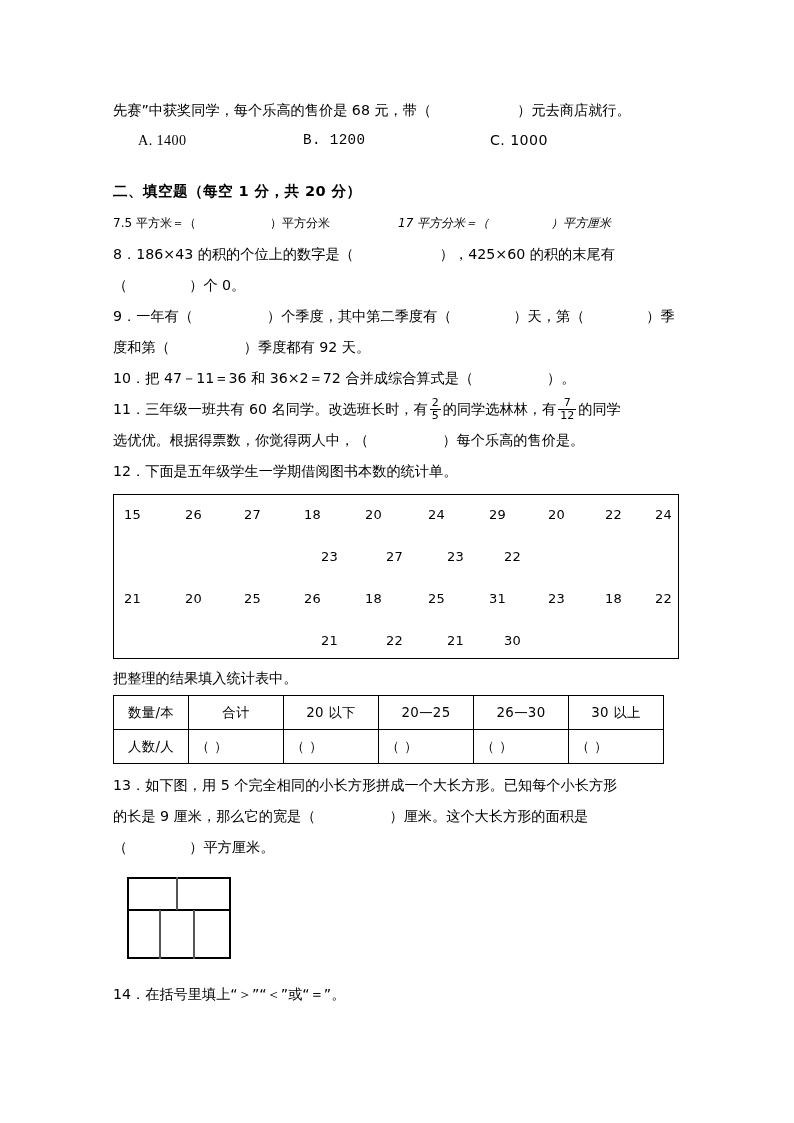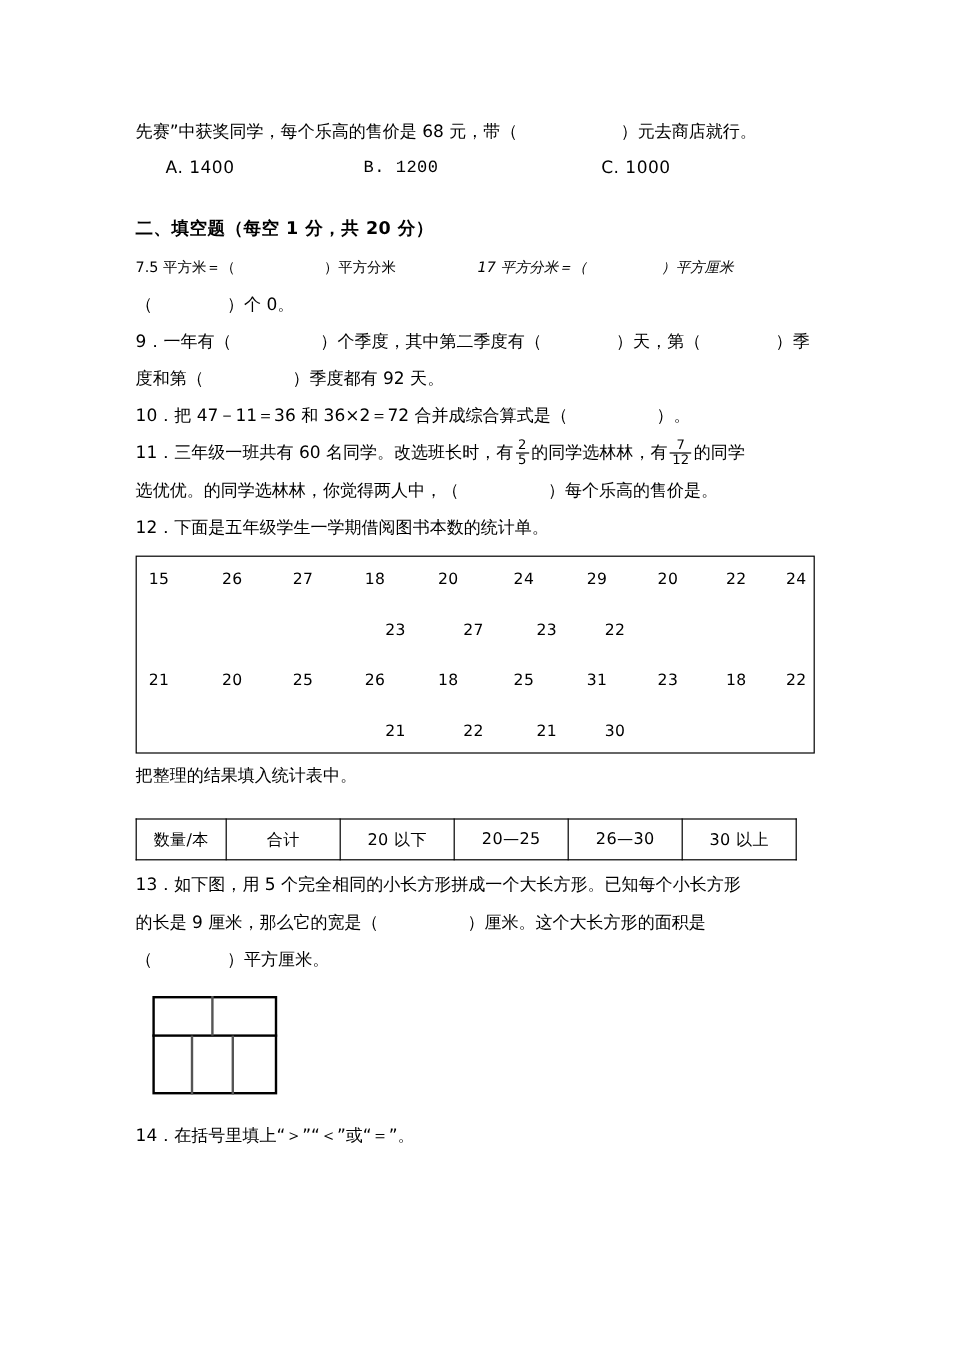--- a/index.html
+++ b/index.html
@@ -43,23 +43,23 @@
     height: 30px;
     font-size: 14.2px;
     margin-top: 6px;
   }
   .choice {
     position: absolute;
     top: 0;
     white-space: nowrap;
     letter-spacing: 0.4px;
   }
-  .choice.a { left: 25px; }
+  .choice.a { left: 25px; font-family: Liberation Serif, serif; }
   .choice.b { left: 190px; font-family: Liberation Mono, monospace; }
-  .choice.c { left: 388px; }
+  .choice.c { left: 377px; }
 
   
   .section-head {
     font-size: 14.6px;
     font-weight: bold;
     line-height: 30px;
     margin-top: 14px;
     margin-bottom: 2px;
     letter-spacing: 0.4px;
   }
@@ -118,21 +118,21 @@
   
   .caption {
     font-size: 14.2px;
     line-height: 30px;
     margin-top: 4px;
   }
 
   
   table.stat-table {
     border-collapse: collapse;
-    margin-top: 20px;
+    margin-top: 2px;
     width: 551px;
     table-layout: fixed;
   }
   table.stat-table td {
     border: 1.3px solid #000;
     height: 33px;
     font-size: 13.4px;
     text-align: center;
     padding: 0 3px;
     letter-spacing: 0.3px;
@@ -230,39 +230,42 @@
     <div class="two-col">
       <span class="col1">
         <span>7.5 平方米＝（</span><span class="blank-lg"></span><span>）平方分米</span>
       </span>
       <span class="col2">
         <span>17 平方分米＝（</span><span class="blank-md"></span><span>）平方厘米</span>
       </span>
     </div>
 
     <div class="q-line">
+      <span>8．186×43 的积的个位上的数字是（</span><span class="blank-xl"></span><span>），425×60 的积的末尾有</span>
+    </div>
+    <div class="q-line">
       <span>（</span><span class="blank-md"></span><span>）个 0。</span>
     </div>
 
     <div class="q-line">
       <span>9．一年有（</span><span class="blank-lg"></span><span>）个季度，其中第二季度有（</span><span class="blank-md"></span><span>）天，第（</span><span class="blank-md"></span><span>）季</span>
     </div>
     <div class="q-line">
       <span>度和第（</span><span class="blank-lg"></span><span>）季度都有 92 天。</span>
     </div>
 
     <div class="q-line">
       <span>10．把 47－11＝36 和 36×2＝72 合并成综合算式是（</span><span class="blank-lg"></span><span>）。</span>
     </div>
 
     <div class="q-line">
       <span>11．三年级一班共有 60 名同学。改选班长时，有</span><span class="frac"><span class="num">2</span><span class="den">5</span></span><span>的同学选林林，有</span><span class="frac"><span class="num">7</span><span class="den">12</span></span><span>的同学</span>
     </div>
     <div class="q-line">
-      <span>选优优。的同学选林林，你觉得两人中，（</span><span class="blank-lg"></span><span>）每个乐高的售价是。</span>
+      <span>选优优。根据得票数，你觉得两人中，（</span><span class="blank-lg"></span><span>）每个乐高的售价是。</span>
     </div>
 
     <div class="q-line">12．下面是五年级学生一学期借阅图书本数的统计单。</div>
 
     <div class="data-box">
       <div class="data-row r1">
         <span class="data-cell" style="left:10px;">15</span>
         <span class="data-cell" style="left:71px;">26</span>
         <span class="data-cell" style="left:130px;">27</span>
         <span class="data-cell" style="left:190px;">18</span>
@@ -304,20 +307,28 @@
     <table class="stat-table">
       <tbody>
           <tr>
         <td class="label-col">数量/本</td>
         <td>合计</td>
         <td>20 以下</td>
         <td>20—25</td>
         <td>26—30</td>
         <td>30 以上</td>
       </tr>
+      <tr>
+        <td class="label-col">人数/人</td>
+        <td class="blank-cell">（            ）</td>
+        <td class="blank-cell">（            ）</td>
+        <td class="blank-cell">（            ）</td>
+        <td class="blank-cell">（            ）</td>
+        <td class="blank-cell">（            ）</td>
+      </tr>
     </tbody>
       </table>
 
     <div class="q-line" style="margin-top:6px;">13．如下图，用 5 个完全相同的小长方形拼成一个大长方形。已知每个小长方形</div>
     <div class="q-line">
       <span>的长是 9 厘米，那么它的宽是（</span><span class="blank-lg"></span><span>）厘米。这个大长方形的面积是</span>
     </div>
     <div class="q-line">
       <span>（</span><span class="blank-md"></span><span>）平方厘米。</span>
     </div>

